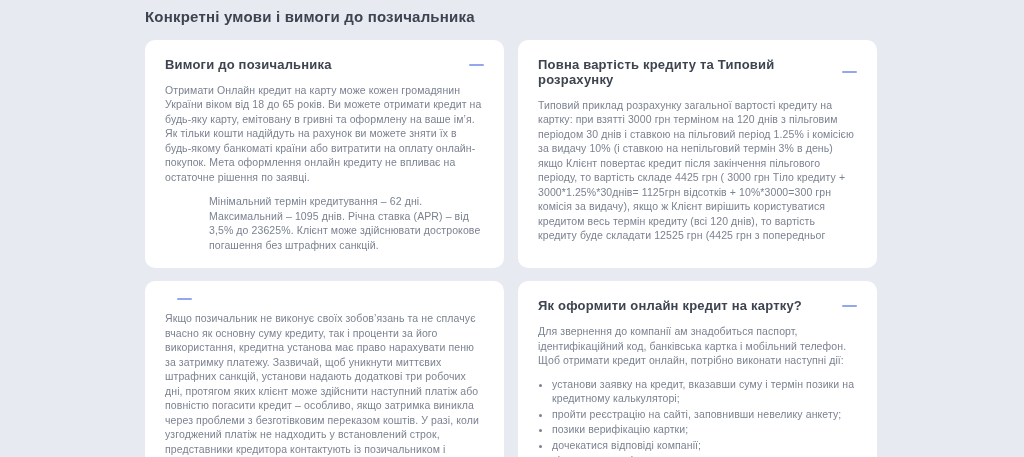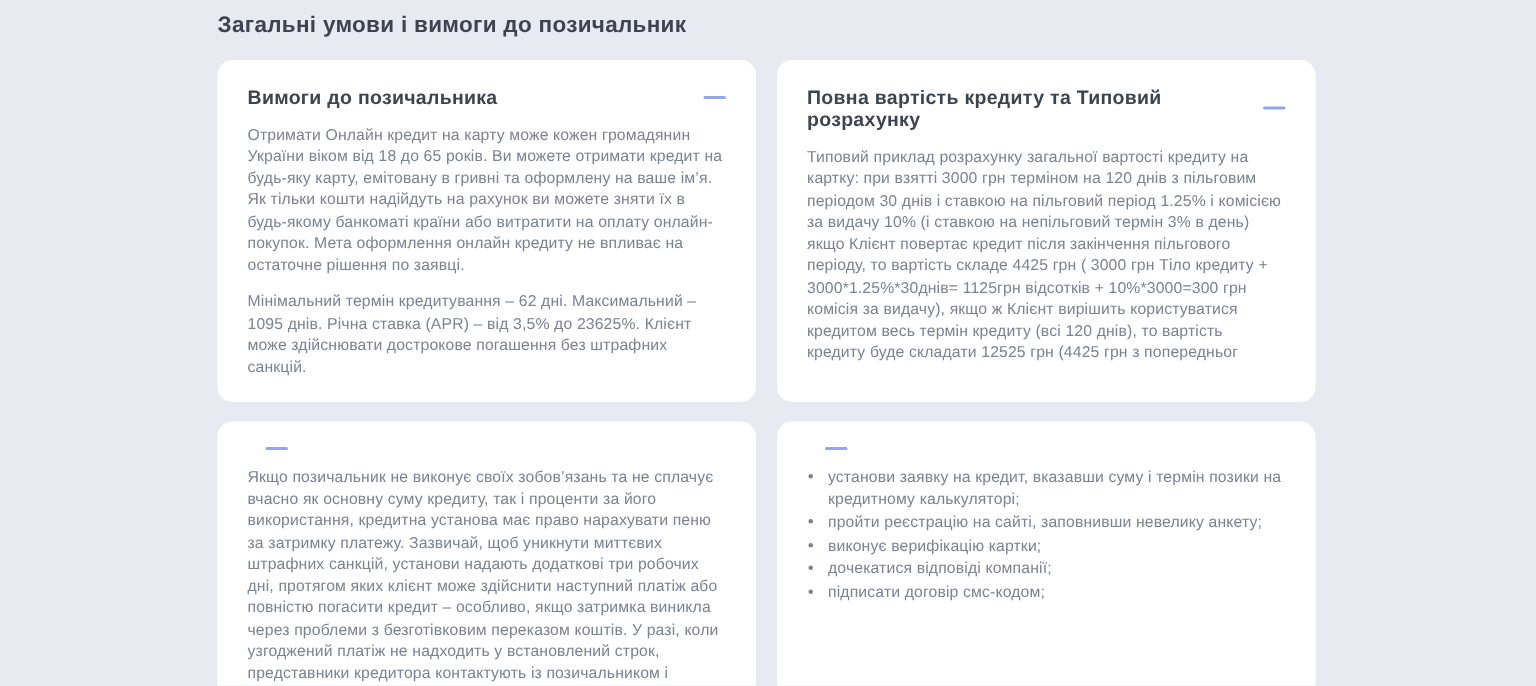--- a/index.html
+++ b/index.html
@@ -58,34 +58,34 @@
     border-radius:2px;
     background:var(--accent-icon);
     margin-left:12px;
   }
   .card-body{
     font-size:10.5px;
     line-height:1.38;
     color:var(--body-text);
     letter-spacing:.1px;
   }
-  .card-body p + p{margin-top:10px;}
+  .card-body p + p{margin-top:10px;margin-left:44px;}
   .card-body ul{
     margin-top:9px;
     padding-left:14px;
     list-style:disc;
   }
   .card-body li{margin-bottom:1px;}
 </style>
 </head>
 <body>
 
 <div class="page">
 
-  <h2 class="page-title">Загальні умови і вимоги до позичальник</h2>
+  <h2 class="page-title">Конкретні умови і вимоги до позичальника</h2>
 
   <div class="cards-grid">
 
     <section class="card">
       <div class="card-header">
         <span class="card-title">Вимоги до позичальника</span>
         <span class="minus-icon"></span>
       </div>
       <div class="card-body">
         <p>Отримати Онлайн кредит на карту може кожен громадянин України віком від 18 до 65 років. Ви можете отримати кредит на будь-яку карту, емітовану в гривні та оформлену на ваше ім’я. Як тільки кошти надійдуть на рахунок ви можете зняти їх в будь-якому банкоматі країни або витратити на оплату онлайн-покупок. Мета оформлення онлайн кредиту не впливає на остаточне рішення по заявці.</p>
@@ -107,27 +107,29 @@
       <div class="card-header">
         <span class="minus-icon"></span>
       </div>
       <div class="card-body">
         <p>Якщо позичальник не виконує своїх зобов’язань та не сплачує вчасно як основну суму кредиту, так і проценти за його використання, кредитна установа має право нарахувати пеню за затримку платежу. Зазвичай, щоб уникнути миттєвих штрафних санкцій, установи надають додаткові три робочих дні, протягом яких клієнт може здійснити наступний платіж або повністю погасити кредит – особливо, якщо затримка виникла через проблеми з безготівковим переказом коштів. У разі, коли узгоджений платіж не надходить у встановлений строк, представники кредитора контактують із позичальником і попереджають про можливі наслідки невиконання умов угоди. Якщо ж зв’язатися з позичальником протягом тривалого часу не вдається і платежі відсутні, кредитна установа застосовує штраф, розмір якого зазвичай становить 0,1% від суми кредиту. Конкретні умови щодо штрафних санкцій узгоджуються під час укладення договору на надання кредитних послуг.</p>
       </div>
     </section>
 
     <section class="card">
       <div class="card-header">
+        <span class="card-title">Як оформити онлайн кредит на картку?</span>
         <span class="minus-icon"></span>
       </div>
       <div class="card-body">
+        <p>Для звернення до компанії ам знадобиться паспорт, ідентифікаційний код, банківська картка і мобільний телефон. Щоб отримати кредит онлайн, потрібно виконати наступні дії:</p>
         <ul>
           <li>установи заявку на кредит, вказавши суму і термін позики на кредитному калькуляторі;</li>
           <li>пройти реєстрацію на сайті, заповнивши невелику анкету;</li>
-          <li>виконує верифікацію картки;</li>
+          <li>позики верифікацію картки;</li>
           <li>дочекатися відповіді компанії;</li>
           <li>підписати договір смс-кодом;</li>
 
         </ul>
       </div>
     </section>
 
   </div>
 </div>
 

